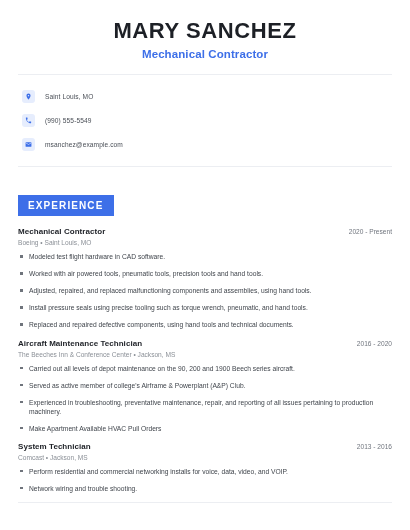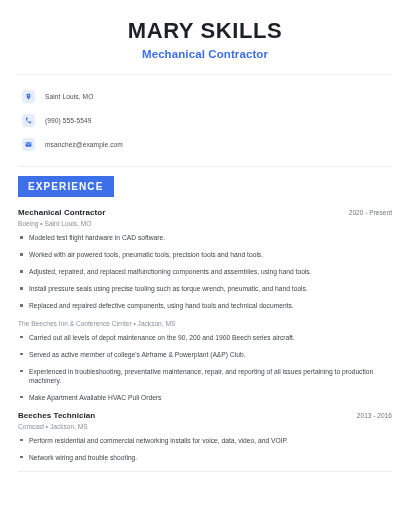--- a/index.html
+++ b/index.html
@@ -79,21 +79,21 @@
   
   .section { padding: 0 18px; }
   .badge {
     display: inline-block;
     background: #3d6fe8;
     color: #ffffff;
     font-size: 10px;
     font-weight: bold;
     letter-spacing: 1.1px;
     padding: 5px 11px 5px 10px;
-    margin-top: 9px;
+    margin-top: 28px;
   }
 
   
   .jobs { margin-top: 11px; }
   .job { margin-bottom: 9px; }
   .job-head {
     display: flex;
     justify-content: space-between;
     align-items: baseline;
   }
@@ -136,21 +136,21 @@
     height: 2.5px;
     background: #6f747c;
   }
 </style>
 </head>
 <body>
 
 <div class="page">
 
   <div class="header">
-    <div class="name">MARY SKILLS</div>
+    <div class="name">MARY SANCHEZ</div>
     <div class="title">Mechanical Contractor</div>
   </div>
 
   <div class="divider"></div>
 
   <div class="contact">
 
     <div class="contact-row">
       <span class="cicon">
         <svg width="7" height="7" viewBox="0 0 24 24" fill="#3d6fe8">
@@ -196,32 +196,36 @@
         <ul class="bullets">
           <li>Modeled test flight hardware in CAD software.</li>
           <li>Worked with air powered tools, pneumatic tools, precision tools and hand tools.</li>
           <li>Adjusted, repaired, and replaced malfunctioning components and assemblies, using hand tools.</li>
           <li>Install pressure seals using precise tooling such as torque wrench, pneumatic, and hand tools.</li>
           <li>Replaced and repaired defective components, using hand tools and technical documents.</li>
         </ul>
       </div>
 
       <div class="job">
+        <div class="job-head">
+          <span class="job-title">Aircraft Maintenance Technician</span>
+          <span class="job-dates">2016 - 2020</span>
+        </div>
         <div class="job-meta">The Beeches Inn &amp; Conference Center • Jackson, MS</div>
         <ul class="bullets">
           <li>Carried out all levels of depot maintenance on the 90, 200 and 1900 Beech series aircraft.</li>
           <li>Served as active member of college's Airframe &amp; Powerplant (A&amp;P) Club.</li>
           <li>Experienced in troubleshooting, preventative maintenance, repair, and reporting of all issues pertaining to production machinery.</li>
           <li>Make Apartment Available HVAC Pull Orders</li>
         </ul>
       </div>
 
       <div class="job">
         <div class="job-head">
-          <span class="job-title">Beeches Technician</span>
+          <span class="job-title">System Technician</span>
           <span class="job-dates">2013 - 2016</span>
         </div>
         <div class="job-meta">Comcast • Jackson, MS</div>
         <ul class="bullets">
           <li>Perform residential and commercial networking installs for voice, data, video, and VOIP.</li>
           <li>Network wiring and trouble shooting.</li>
         </ul>
       </div>
 
     </div>

